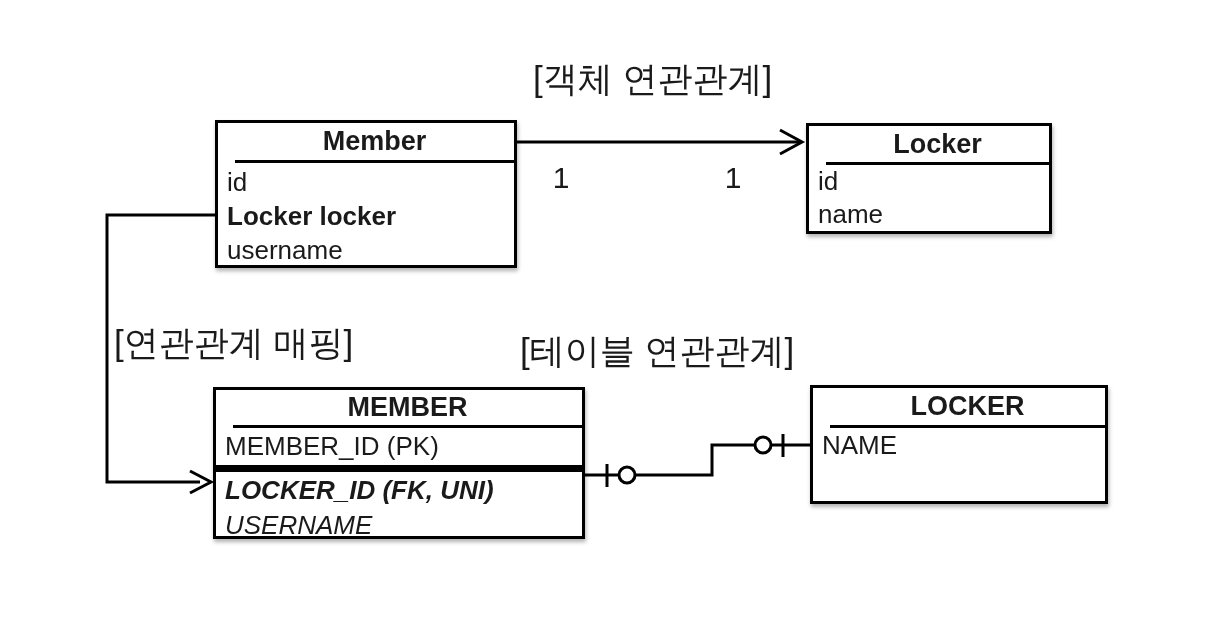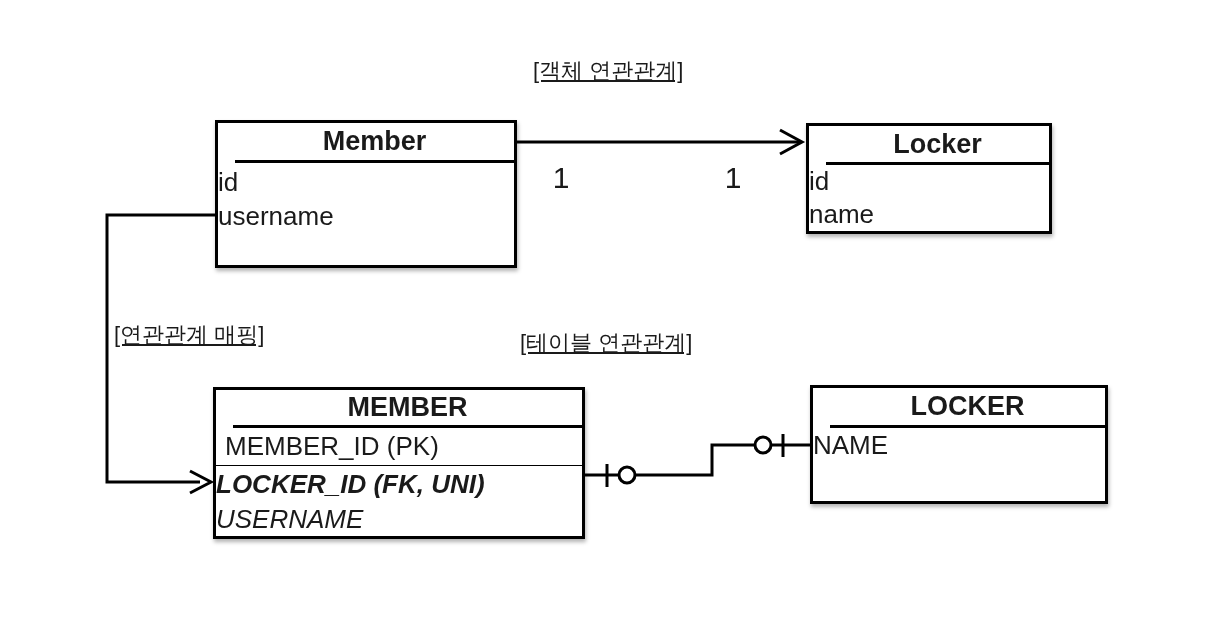--- a/index.html
+++ b/index.html
@@ -20,35 +20,34 @@
     z-index:2;
     box-shadow:1px 3px 4px rgba(0,0,0,0.30);
   }
   .entity-header{
     border-bottom:3px solid #000;
     font-weight:bold;
     text-align:center;
     font-size:27px;
     margin-left:17px;
   }
-  .entity-body{}
+  .entity-body{padding-left:9px;}
   .field{font-size:26px;white-space:nowrap;}
   .bold{font-weight:bold;}
   .pk-row{
-    border-bottom:1px solid #000000;
+    border-bottom:7px solid #000000;
     padding-left:9px;
     font-size:26px;
     white-space:nowrap;
   }
   .diagram-title{
     position:absolute;
-    font-size:22px;
+    font-size:35px;
     white-space:nowrap;
     z-index:2;
-    text-decoration:underline;
   }
   .multiplicity{
     position:absolute;
     font-size:30px;
     width:30px;
     text-align:center;
     z-index:2;
   }
 
   
@@ -110,20 +109,21 @@
   <div class="diagram-title" id="mapping-label">[연관관계 매핑]</div>
   <div class="diagram-title" id="table-relation-title">[테이블 연관관계]</div>
 
   <div class="multiplicity" id="multiplicity-member-side">1</div>
   <div class="multiplicity" id="multiplicity-locker-side">1</div>
 
   <div class="entity-box" id="member-class-box">
     <div class="entity-header">Member</div>
     <div class="entity-body">
       <div class="field">id</div>
+      <div class="field bold">Locker locker</div>
       <div class="field">username</div>
     </div>
   </div>
 
   <div class="entity-box" id="locker-class-box">
     <div class="entity-header">Locker</div>
     <div class="entity-body">
       <div class="field">id</div>
       <div class="field">name</div>
     </div>

